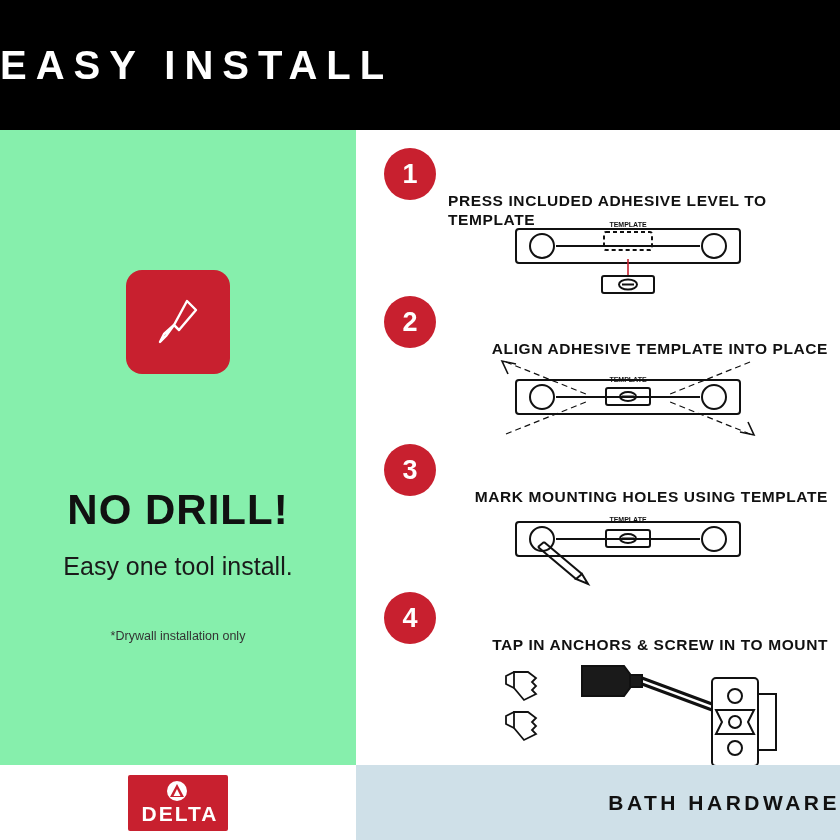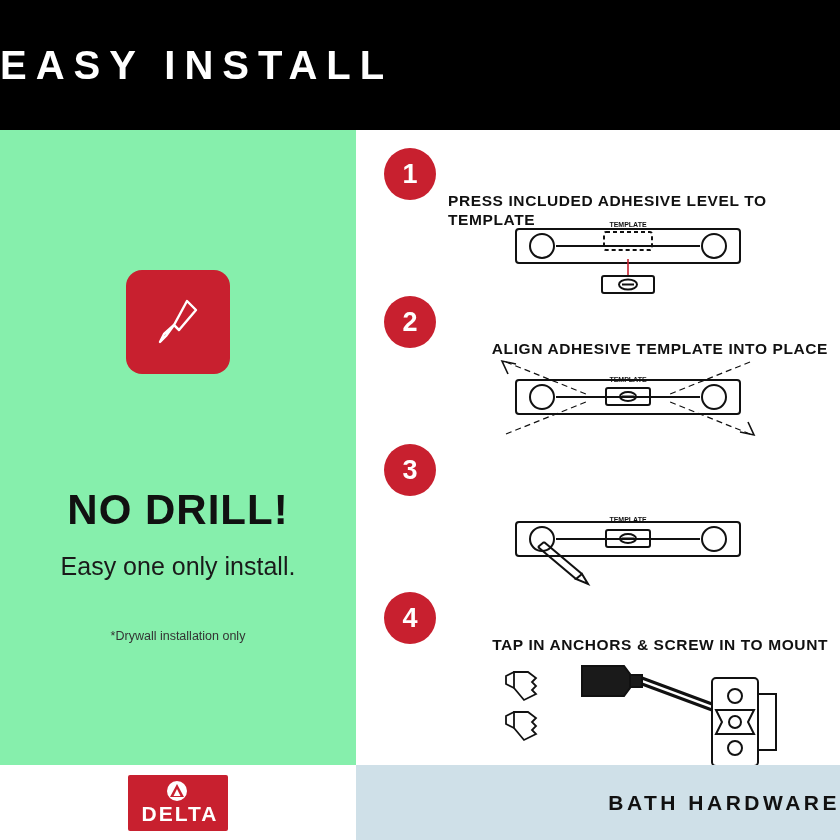--- a/index.html
+++ b/index.html
@@ -210,21 +210,21 @@
         <svg width="64" height="64" viewBox="0 0 64 64">
           <g fill="none" stroke="#ffffff" stroke-width="2.4" stroke-linejoin="round" stroke-linecap="round">
             <path d="M41 11 L50 20 L33 40 L28 35 Z"></path>
             <path d="M28 35 L20 46 L14 52 L18 44 L28 35 Z"></path>
             <path d="M33 40 L28 35"></path>
           </g>
         </svg>
       </div>
 
       <div class="no-drill">NO DRILL!</div>
-      <div class="sub-line">Easy one only install.</div>
+      <div class="sub-line">Easy one tool install.</div>
       <div class="footnote">*Drywall installation only</div>
     </div>
 
     <div class="right-panel">
 
       <div class="step" style="top:18px;">
         <div class="step-head">
           <div class="step-badge">1</div>
           <div class="step-title">PRESS INCLUDED ADHESIVE LEVEL TO TEMPLATE</div>
         </div>
@@ -277,20 +277,21 @@
               <line x1="266" y1="44.5" x2="278" y2="44.5"></line>
             </g>
             <text x="272" y="30" font-family="'Liberation Sans', sans-serif" font-size="7" font-weight="bold" text-anchor="middle" fill="#111111">TEMPLATE</text>
           </svg>
         </div>
       </div>
 
       <div class="step" style="top:314px;">
         <div class="step-head">
           <div class="step-badge">3</div>
+          <div class="step-title center">MARK MOUNTING HOLES USING TEMPLATE</div>
         </div>
         <div class="step-art">
           <svg width="484" height="110" viewBox="0 0 484 110">
             <g fill="none" stroke="#111111" stroke-width="2">
               <rect x="160" y="22" width="224" height="34" rx="3"></rect>
               <circle cx="186" cy="39" r="12"></circle>
               <circle cx="358" cy="39" r="12"></circle>
               <line x1="200" y1="39" x2="344" y2="39"></line>
               <rect x="250" y="30" width="44" height="17" rx="2"></rect>
               <ellipse cx="272" cy="38.5" rx="8" ry="4.5"></ellipse>

